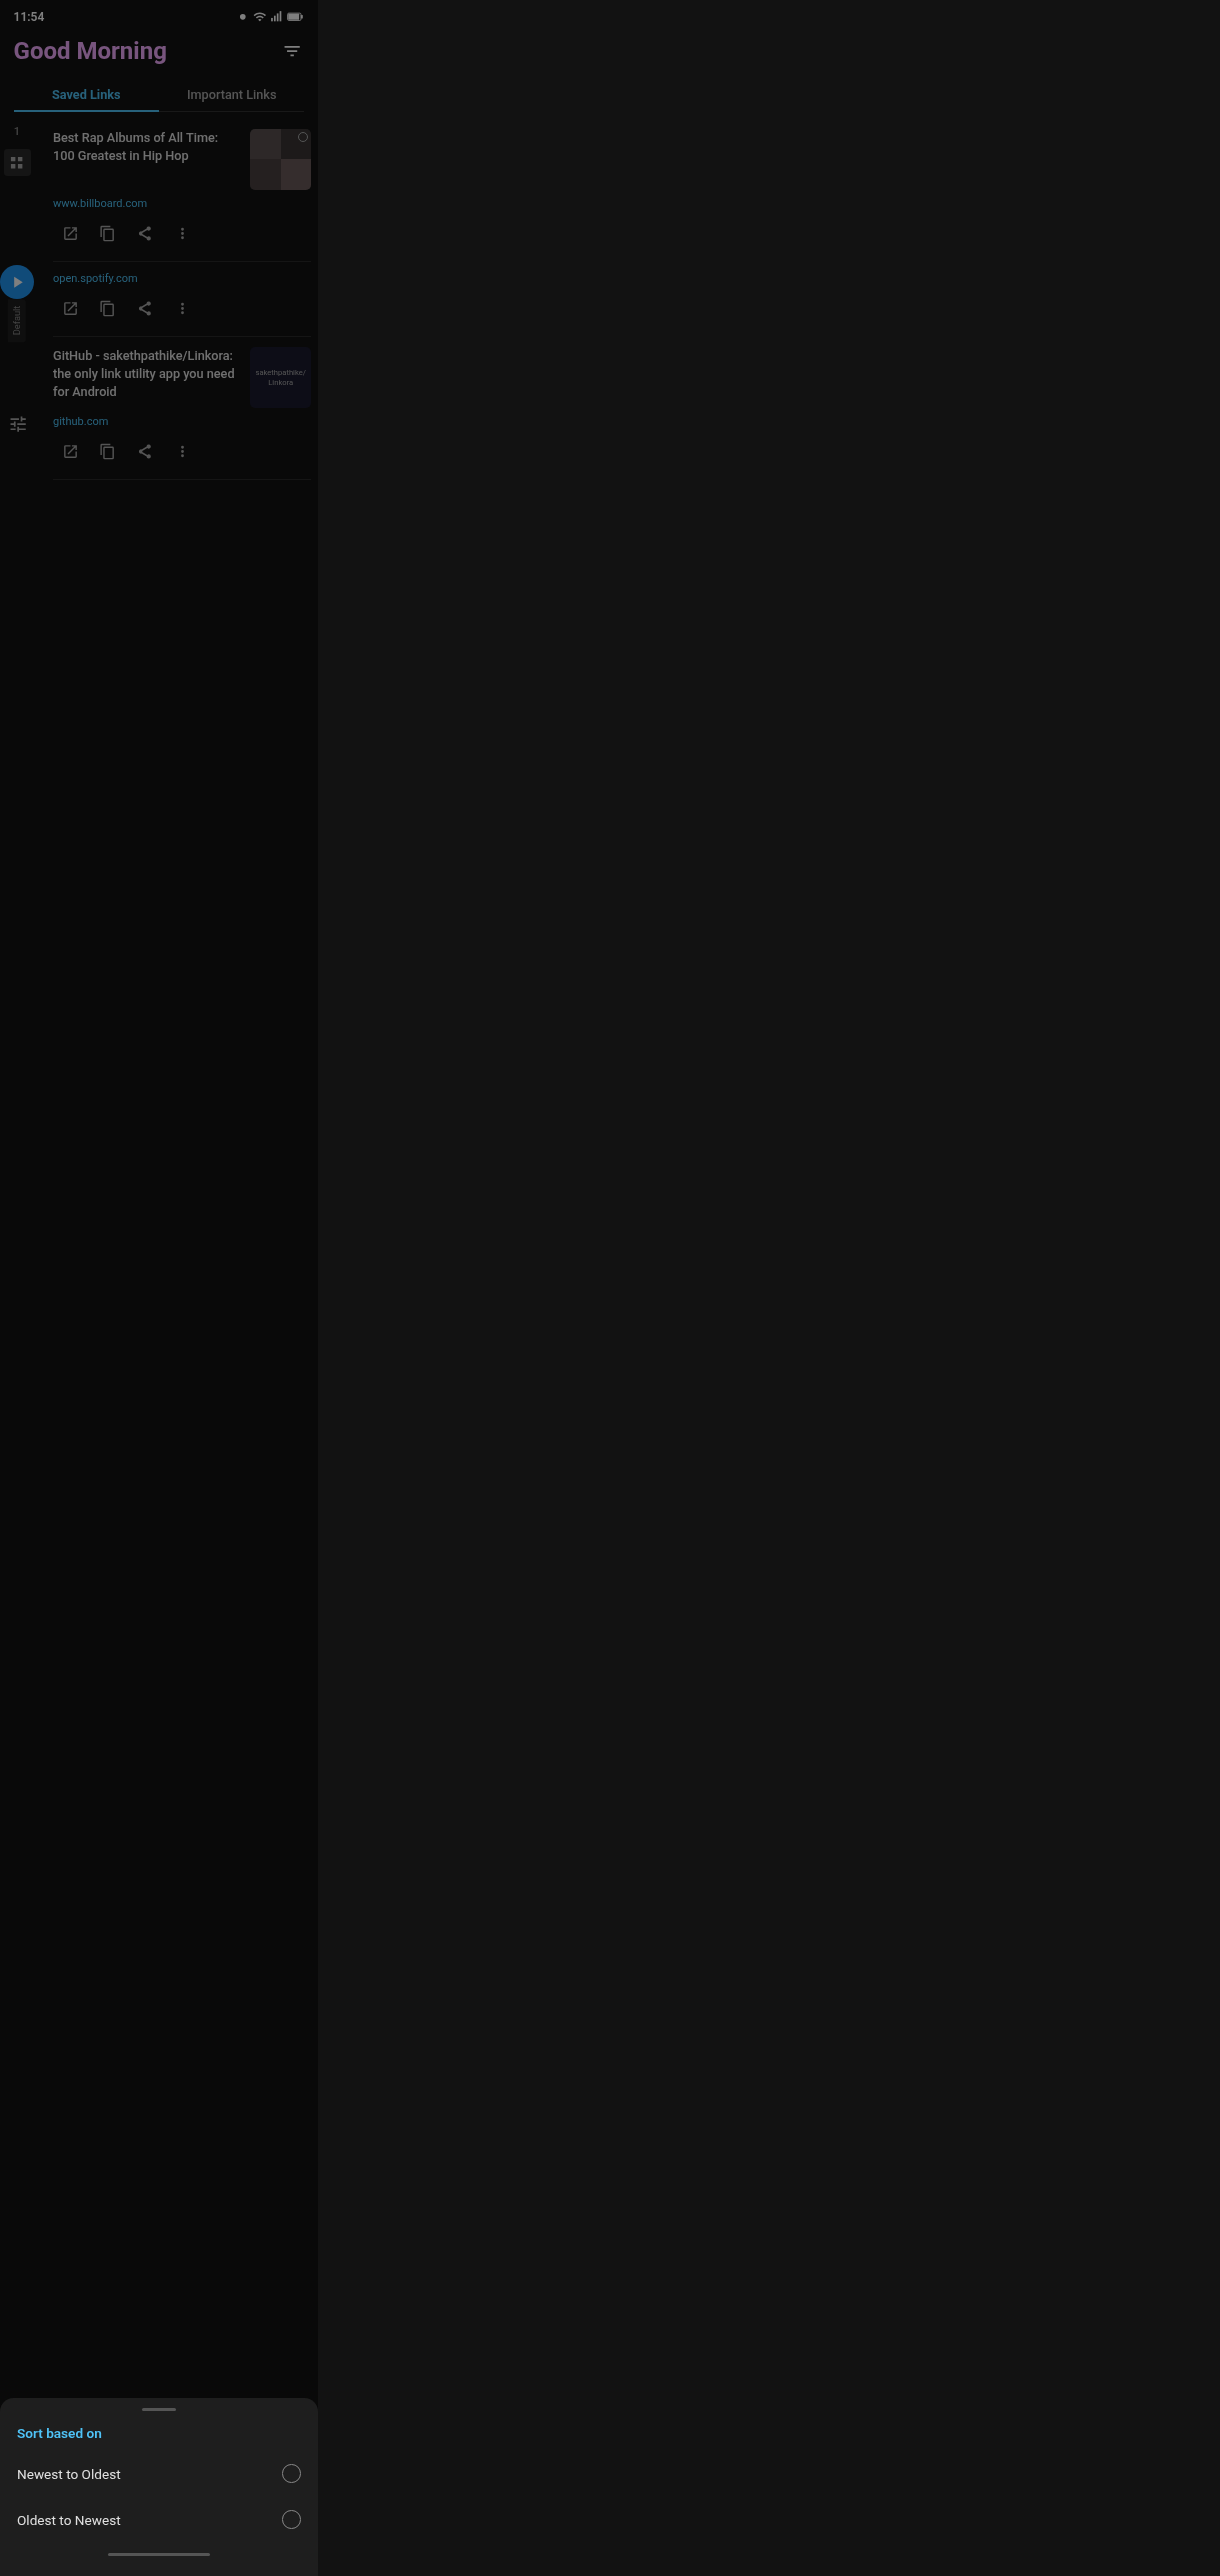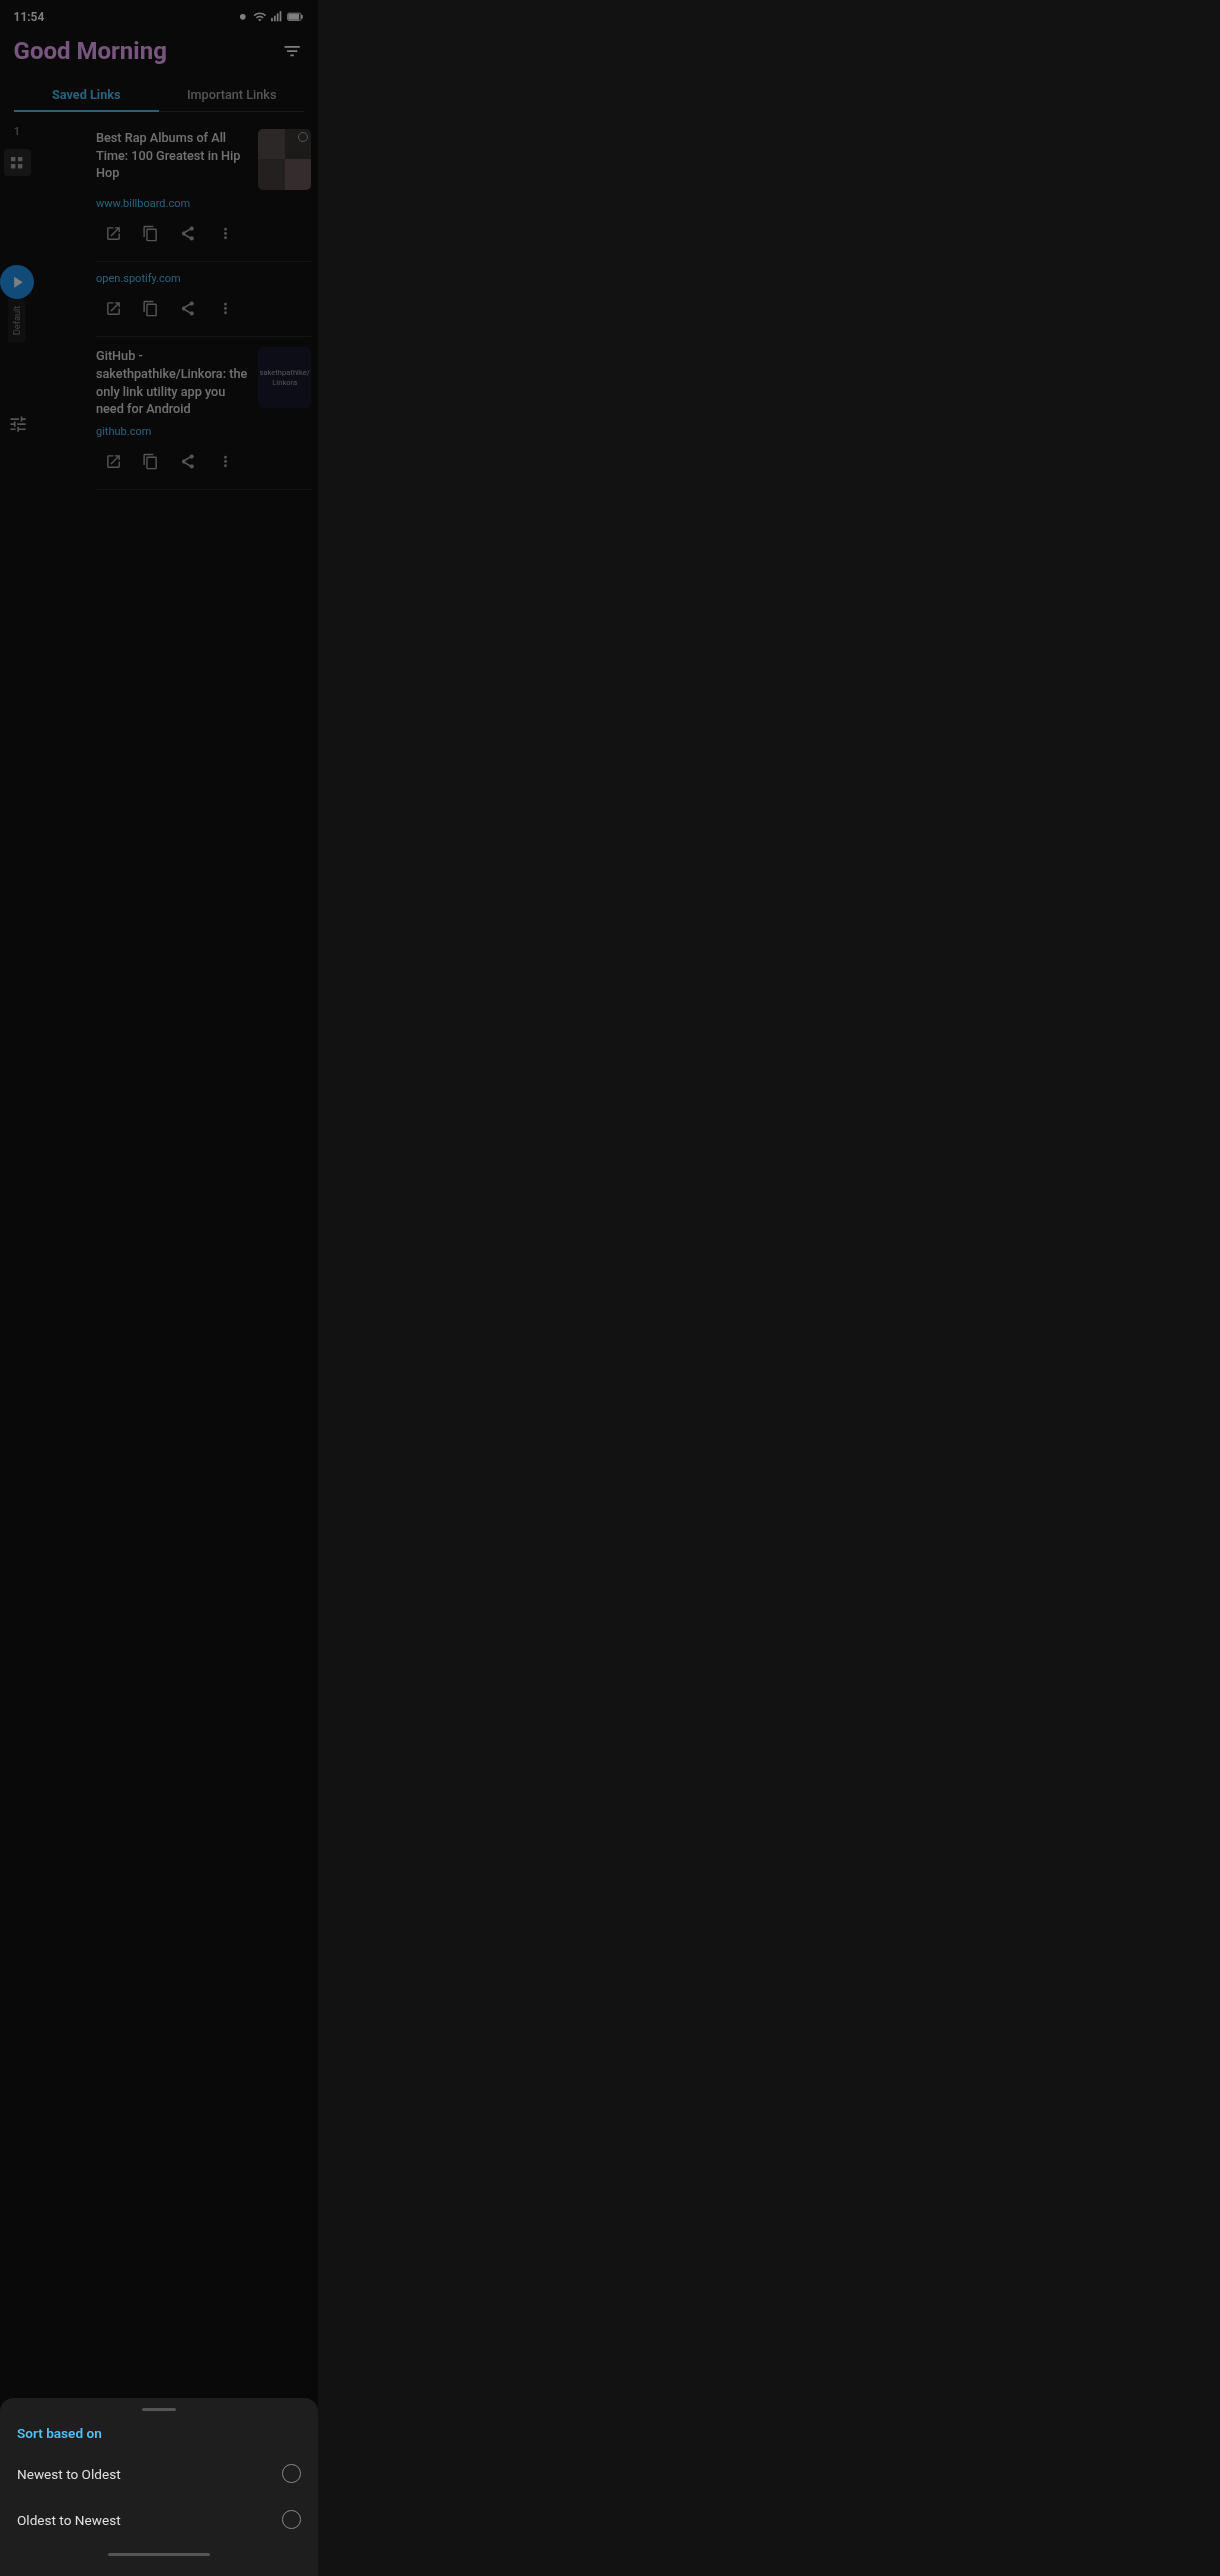--- a/index.html
+++ b/index.html
@@ -199,21 +199,21 @@
     }
 
     .filter-icon svg {
       width: 20.3px;
       height: 20.3px;
       fill: #aaaaaa;
     }
 
     
     .content-list {
-      margin-left: 96px;
+      margin-left: 53px;
       padding: 6.8px 6.8px 0 0;
     }
 
     .link-item {
       padding: 10.2px 0;
       border-bottom: 0.8px solid #2a2a2a;
     }
 
     .link-item-top {
       display: flex;
@@ -223,21 +223,21 @@
 
     .link-title {
       flex: 1;
       font-size: 12.7px;
       font-weight: 500;
       color: #e0e0e0;
       line-height: 1.4;
     }
 
     .link-thumbnail {
-      width: 53px;
+      width: 61px;
       height: 61px;
       border-radius: 5.1px;
       background: #333;
       flex-shrink: 0;
       overflow: hidden;
       display: flex;
       align-items: center;
     }
 
     .link-domain {

